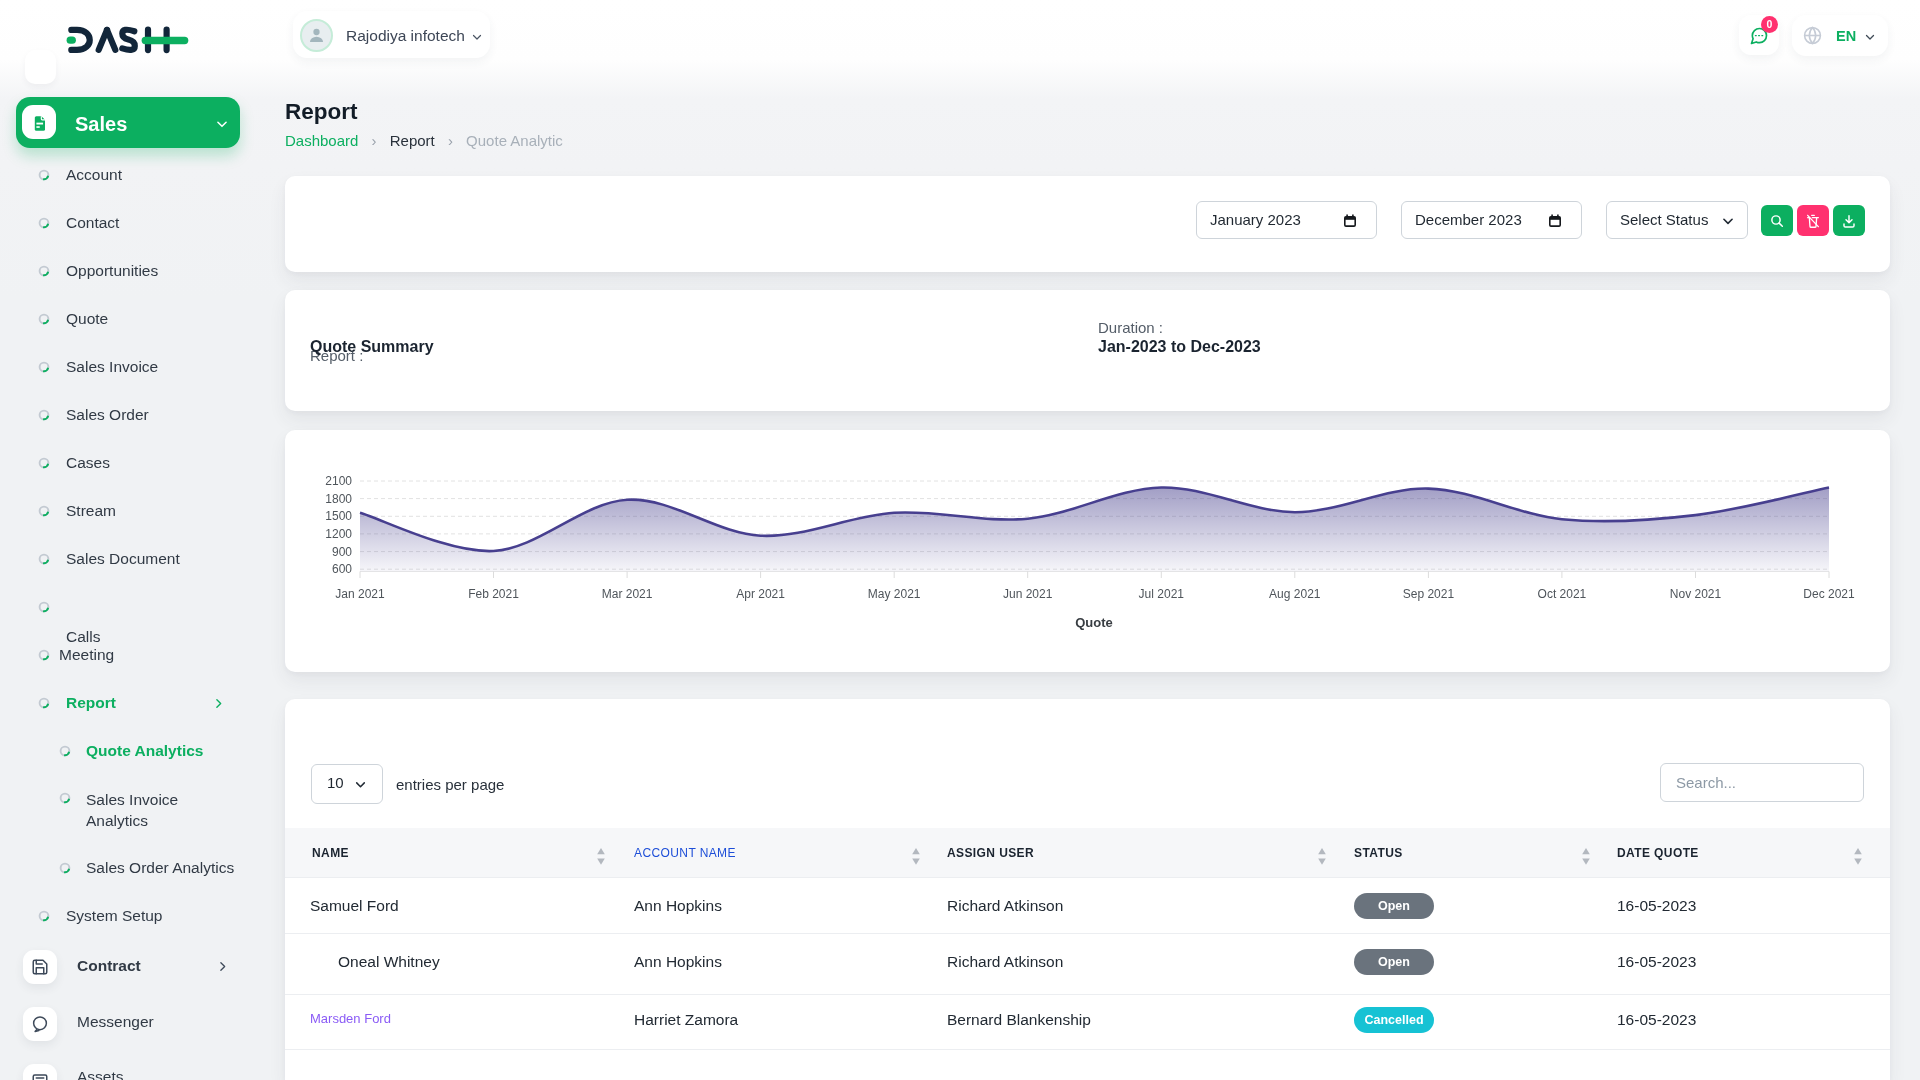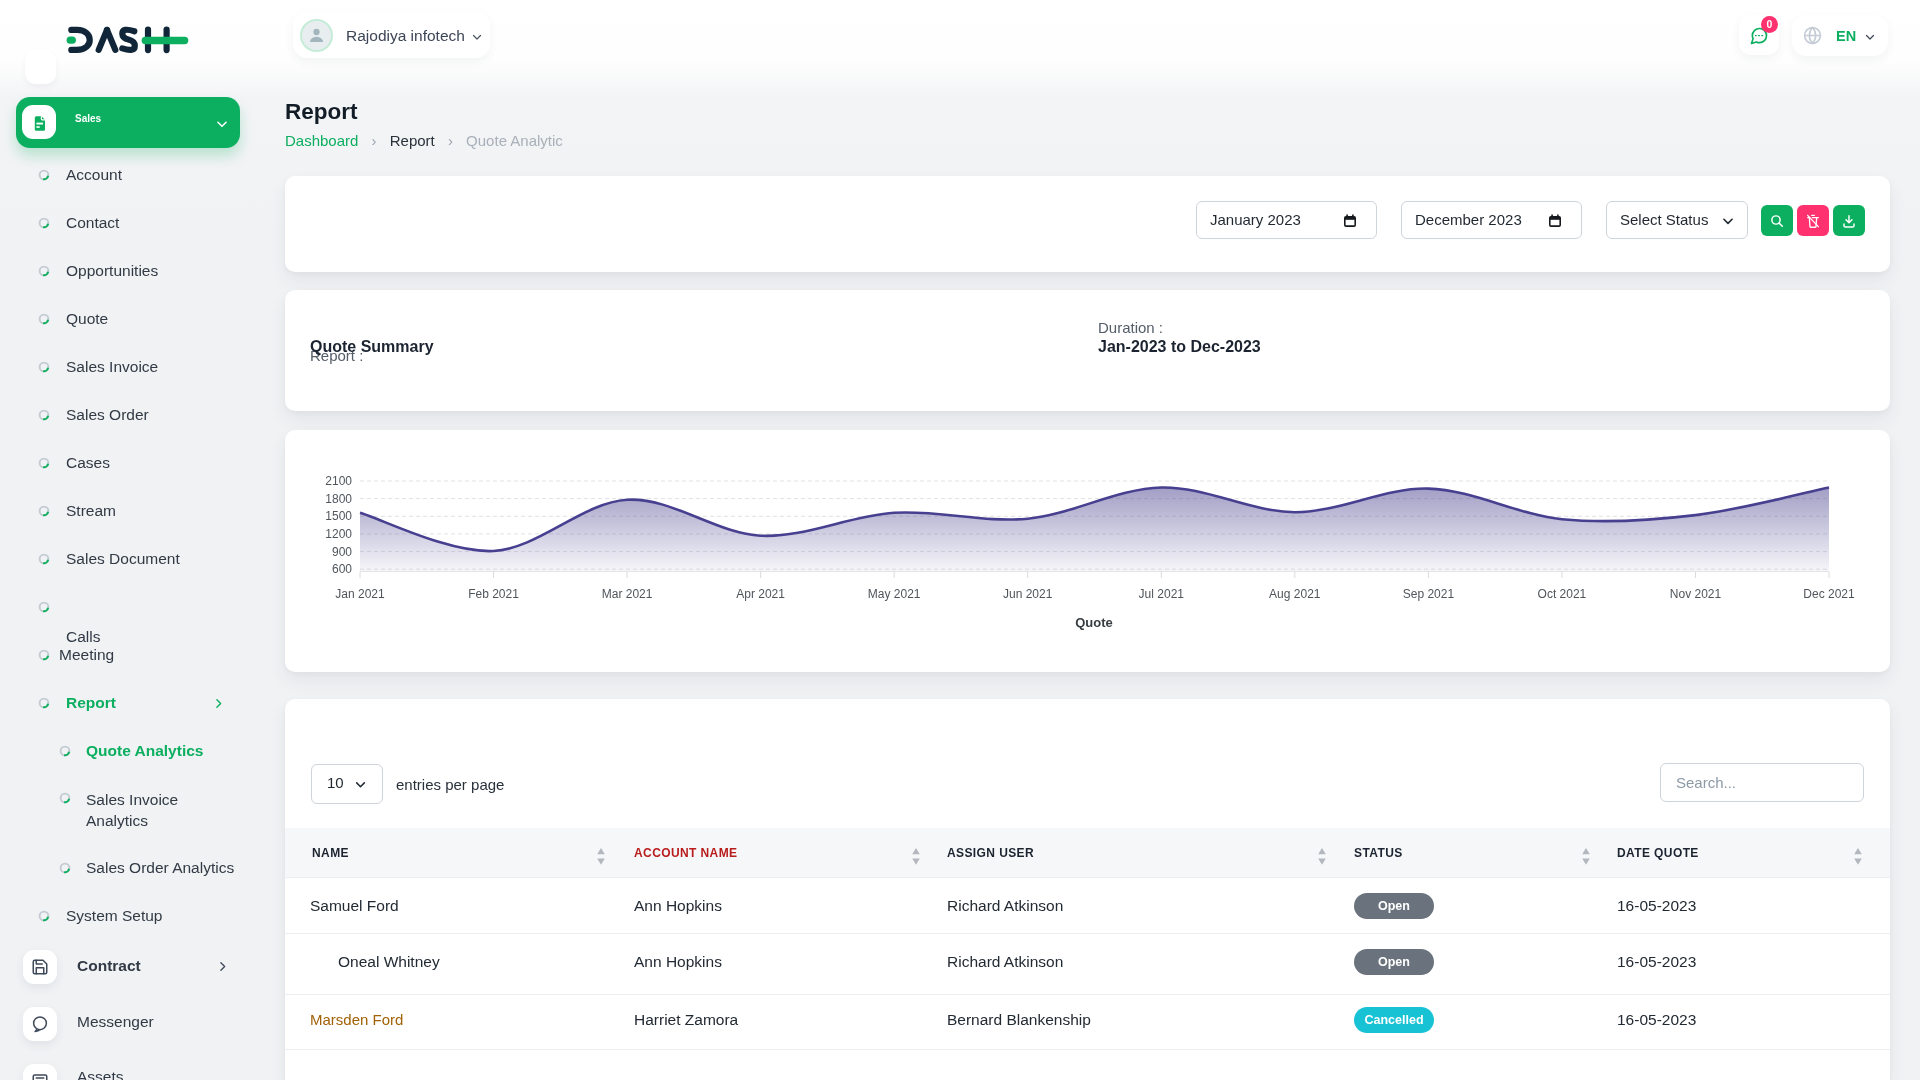--- a/index.html
+++ b/index.html
@@ -38,21 +38,21 @@
 <div class="tile" style="left:25px; top:50px; width:31px; height:34px; border-radius:10px; box-shadow:0 3px 6px rgba(55,66,80,0.05);"></div>
 
 <div class="abs" style="left:16px; top:97px; width:224px; height:51px; background:#0CAF60; border-radius:14px; box-shadow:0 8px 14px rgba(12,175,96,0.25);"></div>
 <div class="abs" style="left:22px; top:105px; width:34px; height:34px; background:#fff; border-radius:11px;"></div>
 <svg class="abs" style="left:32px; top:115px;" width="16" height="17" viewBox="0 0 24 25">
   <path d="M6.5 1.5 H14 L19.5 7 V21 a2.3 2.3 0 0 1 -2.3 2.3 H6.5 a2.3 2.3 0 0 1 -2.3 -2.3 V3.8 a2.3 2.3 0 0 1 2.3 -2.3 Z" fill="#0CAF60"></path>
   <path d="M14 1.5 V5.8 a1.2 1.2 0 0 0 1.2 1.2 H19.5" fill="none" stroke="#fff" stroke-width="1.7"></path>
   <rect x="6.6" y="11.2" width="10" height="2.8" fill="#fff"></rect>
   <rect x="6.6" y="16.6" width="5" height="2.4" fill="#fff"></rect>
 </svg>
-<div class="abs" style="left:75px; top:113px; font-size:10px; font-weight:bold; color:#fff;">Sales</div>
+<div class="abs" style="left:75px; top:113px; font-size:20px; font-weight:bold; color:#fff;">Sales</div>
 <svg class="abs" style="left:215px; top:117px;" width="14" height="14" viewBox="0 0 24 24" fill="none" stroke="#fff" stroke-width="2.6" stroke-linecap="round" stroke-linejoin="round">
     <path d="M5 9 l7 7 7-7"></path>
   </svg>
 
 <div id="menu">
 <svg class="abs" style="left:38px; top:169px;" width="12" height="12" viewBox="0 0 12 12" fill="none">
 <circle cx="6" cy="6" r="4.4" stroke="#c3cad2" stroke-width="1.9"></circle>
 <path d="M10.15 6.8 A4.4 4.4 0 0 1 5.1 10.2" stroke="#0CAF60" stroke-width="1.9" stroke-linecap="butt"></path>
     </svg>
 <div class="mitem" style="left:66px; top:166px;">Account</div>
@@ -311,21 +311,21 @@
     </svg>
 <div class="abs" style="left:396px; top:776px; font-size:15px; color:#29313b;">entries per page</div>
 <div class="abs" style="left:1660px; top:763px; width:204px; height:39px; background:#fff; border:1px solid #ced4da; border-radius:6px;"></div>
 <div class="abs" style="left:1676px; top:774px; font-size:15px; color:#8d99a5;">Search...</div>
 <div class="abs" style="left:285px; top:828px; width:1605px; height:49.5px; background:#f6f7f9; border-bottom:1px solid #eceef1;"></div>
 <div class="abs" style="left:312px; top:846px; font-size:12px; font-weight:bold; color:#1b2430; letter-spacing:0.4px;">NAME</div>
 <svg class="abs" style="left:597px; top:848px;" width="8" height="17" viewBox="0 0 8 17" fill="#b3b8bf">
       <path d="M4 0 L7.8 6.3 H0.2 Z"></path>
       <path d="M4 16.8 L0.2 10.5 H7.8 Z"></path>
     </svg>
-<div class="abs" style="left:634px; top:846px; font-size:12px; font-weight:bold; color:#b91c1c; letter-spacing:0.4px;">ACCOUNT NAME</div>
+<div class="abs" style="left:634px; top:846px; font-size:12px; font-weight:normal; color:#1d4ed8; letter-spacing:0.4px;">ACCOUNT NAME</div>
 <svg class="abs" style="left:912px; top:848px;" width="8" height="17" viewBox="0 0 8 17" fill="#b3b8bf">
       <path d="M4 0 L7.8 6.3 H0.2 Z"></path>
       <path d="M4 16.8 L0.2 10.5 H7.8 Z"></path>
     </svg>
 <div class="abs" style="left:947px; top:846px; font-size:12px; font-weight:bold; color:#1b2430; letter-spacing:0.4px;">ASSIGN USER</div>
 <svg class="abs" style="left:1318px; top:848px;" width="8" height="17" viewBox="0 0 8 17" fill="#b3b8bf">
       <path d="M4 0 L7.8 6.3 H0.2 Z"></path>
       <path d="M4 16.8 L0.2 10.5 H7.8 Z"></path>
     </svg>
 <div class="abs" style="left:1354px; top:846px; font-size:12px; font-weight:bold; color:#1b2430; letter-spacing:0.4px;">STATUS</div>
@@ -342,21 +342,21 @@
 <div class="abs" style="left:310px; top:897px; font-size:15.5px; color:#222a33;">Samuel Ford</div>
 <div class="abs" style="left:634px; top:897px; font-size:15.5px; color:#222a33;">Ann Hopkins</div>
 <div class="abs" style="left:947px; top:897px; font-size:15.5px; color:#222a33;">Richard Atkinson</div>
 <div class="abs" style="left:1354px; top:893px; width:80px; height:26px; background:#6a737d; border-radius:13px; color:#fff; font-size:12.5px; font-weight:bold; text-align:center; line-height:26px;">Open</div>
 <div class="abs" style="left:1617px; top:897px; font-size:15.5px; color:#222a33;">16-05-2023</div>
 <div class="abs" style="left:310px; top:953px; font-size:15.5px; color:#222a33;margin-left:28px;">Oneal Whitney</div>
 <div class="abs" style="left:634px; top:953px; font-size:15.5px; color:#222a33;">Ann Hopkins</div>
 <div class="abs" style="left:947px; top:953px; font-size:15.5px; color:#222a33;">Richard Atkinson</div>
 <div class="abs" style="left:1354px; top:949px; width:80px; height:26px; background:#6a737d; border-radius:13px; color:#fff; font-size:12.5px; font-weight:bold; text-align:center; line-height:26px;">Open</div>
 <div class="abs" style="left:1617px; top:953px; font-size:15.5px; color:#222a33;">16-05-2023</div>
-<div class="abs" style="left:310px; top:1011px; font-size:15px; color:#a16207;">Marsden Ford</div>
+<div class="abs" style="left:310px; top:1011px; font-size:13px; color:#8b5cf6;">Marsden Ford</div>
 <div class="abs" style="left:634px; top:1011px; font-size:15.5px; color:#222a33;">Harriet Zamora</div>
 <div class="abs" style="left:947px; top:1011px; font-size:15.5px; color:#222a33;">Bernard Blankenship</div>
 <div class="abs" style="left:1354px; top:1007px; width:80px; height:26px; background:#16c2d4; border-radius:13px; color:#fff; font-size:12.5px; font-weight:bold; text-align:center; line-height:26px;">Cancelled</div>
 <div class="abs" style="left:1617px; top:1011px; font-size:15.5px; color:#222a33;">16-05-2023</div>
 <div class="abs" style="left:285px; top:933px; width:1605px; height:1px; background:#eceef1;"></div>
 <div class="abs" style="left:285px; top:993.5px; width:1605px; height:1px; background:#eceef1;"></div>
 <div class="abs" style="left:285px; top:1048.5px; width:1605px; height:1px; background:#eceef1;"></div>
 </div>
 
 </body></html>

